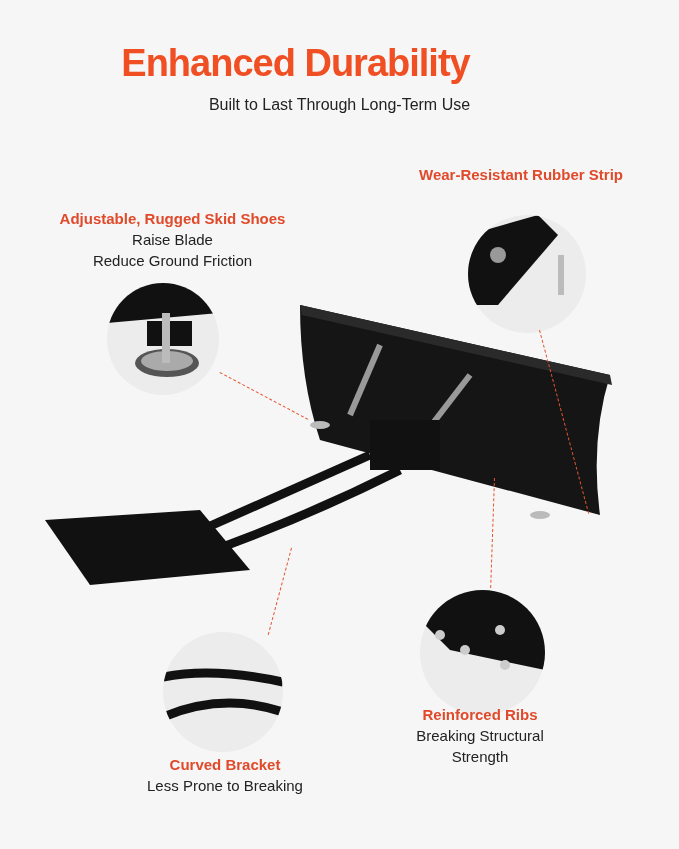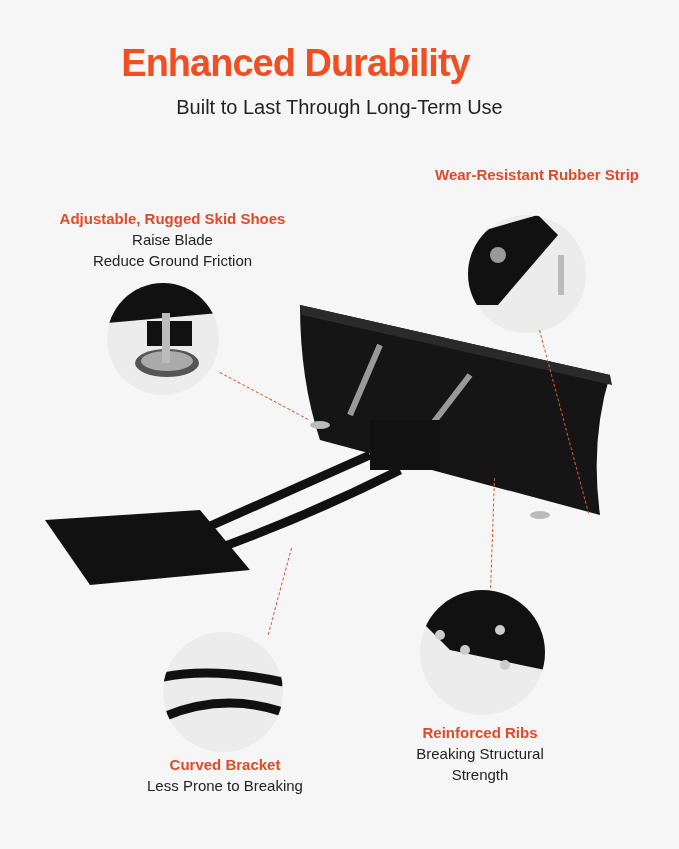--- a/index.html
+++ b/index.html
@@ -1,18 +1,18 @@
 <!DOCTYPE html>
 <html><head>
 <meta charset="utf-8">
 <style>
   html,body{margin:0;padding:0;}
   body{width:679px;height:849px;background:#f6f6f6;position:relative;overflow:hidden;font-family:"Liberation Sans",sans-serif;}
   .title{position:absolute;left:0;width:591px;top:42px;text-align:center;font-size:38px;font-weight:bold;color:#f04e23;letter-spacing:-1px;}
-  .subtitle{position:absolute;left:0;width:679px;top:96px;text-align:center;font-size:20px;color:#222;}
+  .subtitle{position:absolute;left:0;width:679px;top:96px;text-align:center;font-size:16px;color:#222;}
   .callout{position:absolute;text-align:center;}
   .callout .h{font-size:15px;font-weight:bold;color:#e04a2a;line-height:21px;}
   .callout .t{font-size:15px;color:#222;line-height:21px;}
   .circle{position:absolute;border-radius:50%;background:#ececec;overflow:hidden;}
   .dash{position:absolute;border-top:1.5px dashed #e2552f;transform-origin:0 0;}
   svg{position:absolute;}
 </style>
 </head>
 <body>
 
@@ -27,21 +27,21 @@
 <div class="circle" style="left:107px;top:283px;width:112px;height:112px;">
   <svg width="112" height="112" viewBox="0 0 112 112">
     <path d="M0 40 L112 30 L112 0 L0 0Z" fill="#111"></path>
     <rect x="40" y="38" width="45" height="25" fill="#111"></rect>
     <ellipse cx="60" cy="80" rx="32" ry="14" fill="#555"></ellipse>
     <ellipse cx="60" cy="78" rx="26" ry="10" fill="#aaa"></ellipse>
     <rect x="55" y="30" width="8" height="50" fill="#bbb"></rect>
   </svg>
 </div>
 
-<div class="callout" style="left:412px;top:164px;width:250px;">
+<div class="callout" style="left:396px;top:164px;width:250px;">
   <div class="h">Wear-Resistant Rubber Strip</div>
 </div>
 <div class="circle" style="left:468px;top:215px;width:118px;height:118px;">
   <svg width="118" height="118" viewBox="0 0 118 118">
     <path d="M0 20 L70 0 L90 20 L30 90 L0 90Z" fill="#111"></path>
     <circle cx="30" cy="40" r="8" fill="#999"></circle>
     <rect x="90" y="40" width="6" height="40" fill="#bbb"></rect>
   </svg>
 </div>
 
@@ -58,21 +58,21 @@
 
 <div class="circle" style="left:420px;top:590px;width:125px;height:125px;">
   <svg width="125" height="125" viewBox="0 0 125 125">
     <path d="M0 0 L125 0 L125 80 L30 60 L0 30Z" fill="#111"></path>
     <circle cx="20" cy="45" r="5" fill="#ccc"></circle>
     <circle cx="45" cy="60" r="5" fill="#ccc"></circle>
     <circle cx="80" cy="40" r="5" fill="#ccc"></circle>
     <circle cx="85" cy="75" r="5" fill="#ccc"></circle>
   </svg>
 </div>
-<div class="callout" style="left:395px;top:722px;width:170px;">
+<div class="callout" style="left:395px;top:704px;width:170px;">
   <div class="h">Reinforced Ribs</div>
   <div class="t">Breaking Structural</div>
   <div class="t">Strength</div>
 </div>
 
 <svg width="679" height="849" viewBox="0 0 679 849" style="left:0;top:0;">
 
   <path d="M300 305 L610 375 Q590 440 600 515 L320 440 Q300 380 300 305Z" fill="#151515"></path>
   <path d="M300 305 L610 375 L612 385 L302 315Z" fill="#2a2a2a"></path>
 

